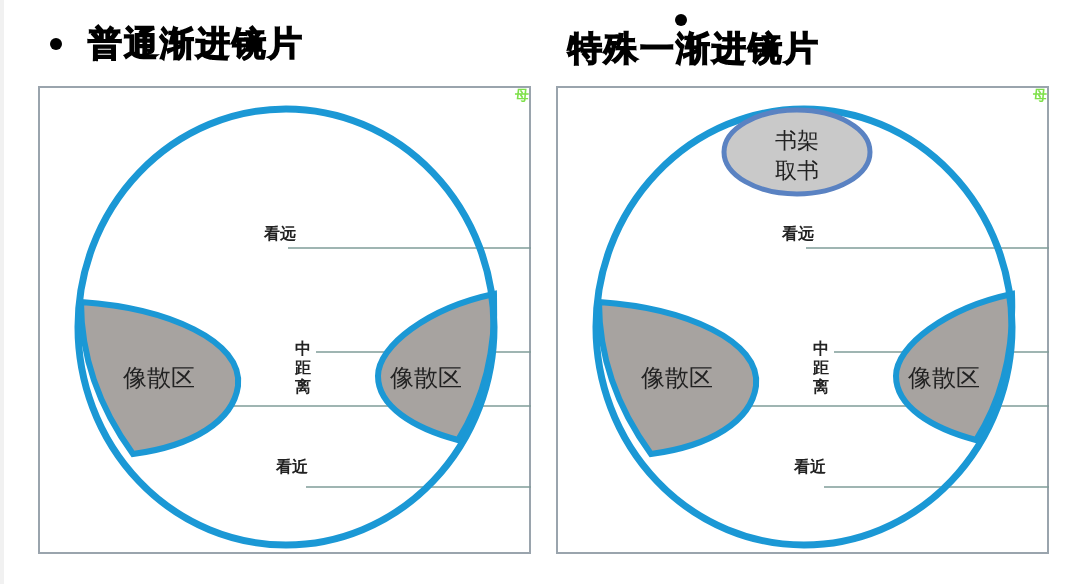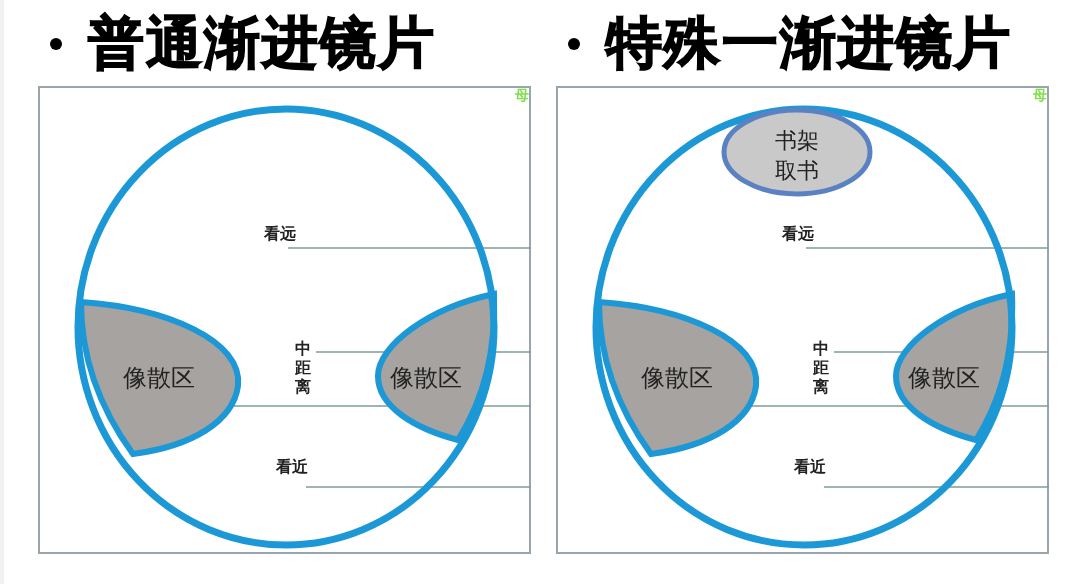--- a/index.html
+++ b/index.html
@@ -1,25 +1,25 @@
 <!DOCTYPE html>
 <html><head>
 <meta charset="utf-8">
 <style>
   html, body { margin:0; padding:0; }
   body { width:1080px; height:584px; background:#ffffff; position:relative; overflow:hidden;
          font-family:"DejaVu Sans", sans-serif; }
   .left-edge { position:absolute; left:0; top:0; width:4px; height:584px; background:#f1f1f1; }
   .title { position:absolute; top:14px; height:60px; display:flex; align-items:center;
-           font-family:"DejaVu Sans", sans-serif; font-weight:900; font-size:56px; color:#000;
+           font-family:"DejaVu Sans", sans-serif; font-weight:900; font-size:34px; color:#000;
            letter-spacing:2px; -webkit-text-stroke:1.5px #000; }
   .title .bullet { display:inline-block; width:12px; height:12px; border-radius:50%; background:#000;
                    margin-right:26px; }
   #title-left { left:50px; }
-  #title-right { left:568px; }
+  #title-right { left:568px;flex-direction:column; }
   .panel { position:absolute; top:86px; width:493px; height:468px; border:2px solid #9aa4ad;
            box-sizing:border-box; background:#fff; }
   #panel-left { left:38px; }
   #panel-right { left:556px; }
   .panel svg { position:absolute; left:-2px; top:-2px; }
   .mark { position:absolute; top:0px; right:0px; font-size:14px; font-weight:bold; color:#7ee04a;
           line-height:14px; }
 </style>
 </head>
 <body>

